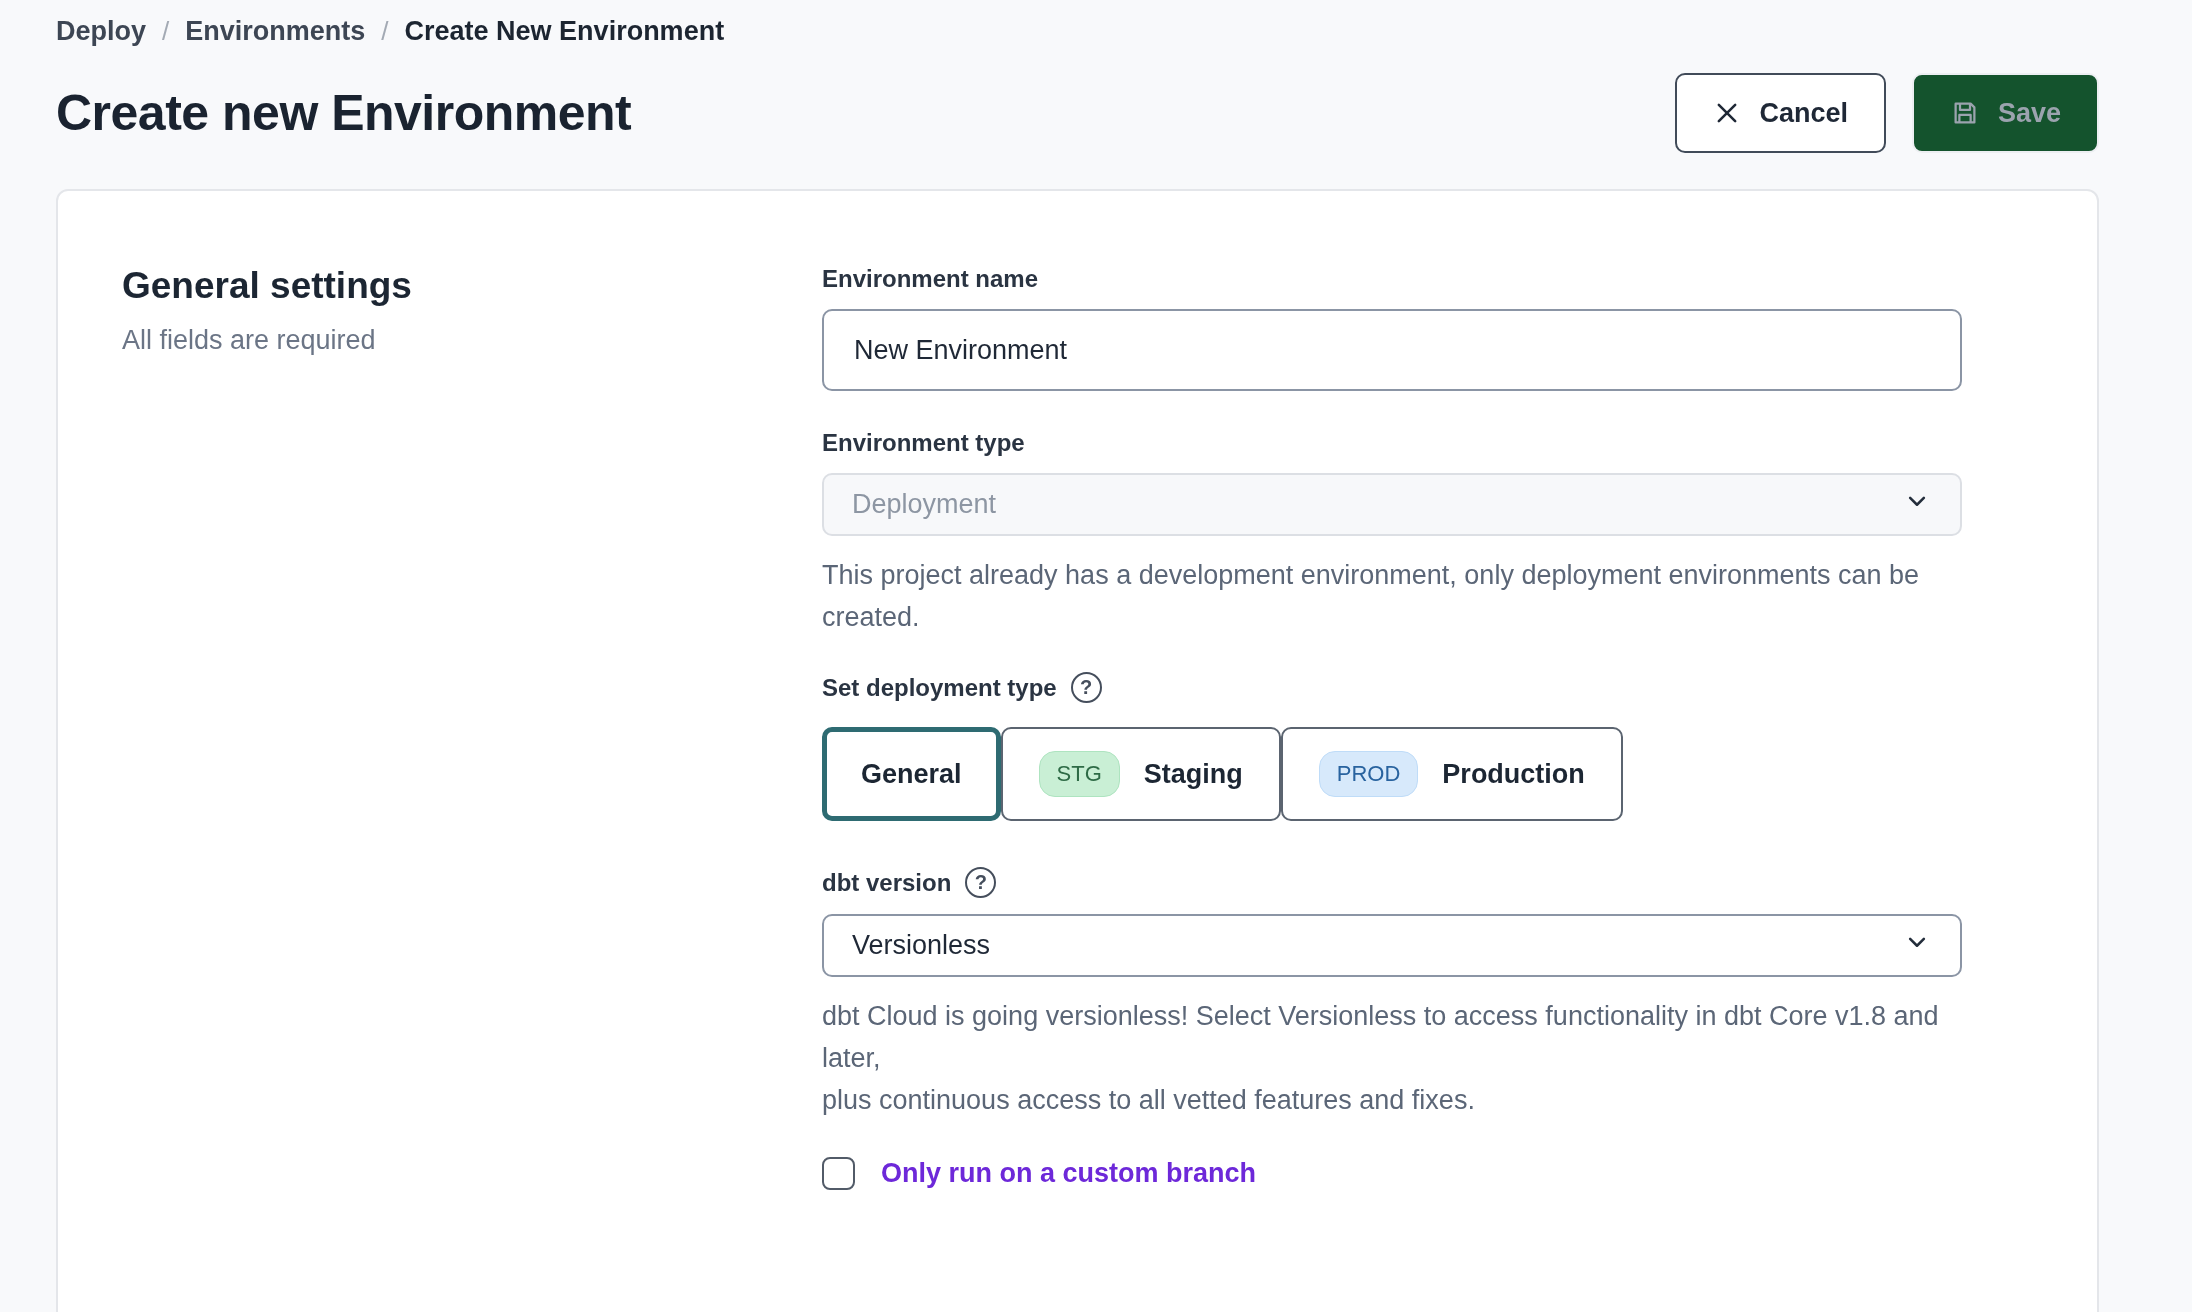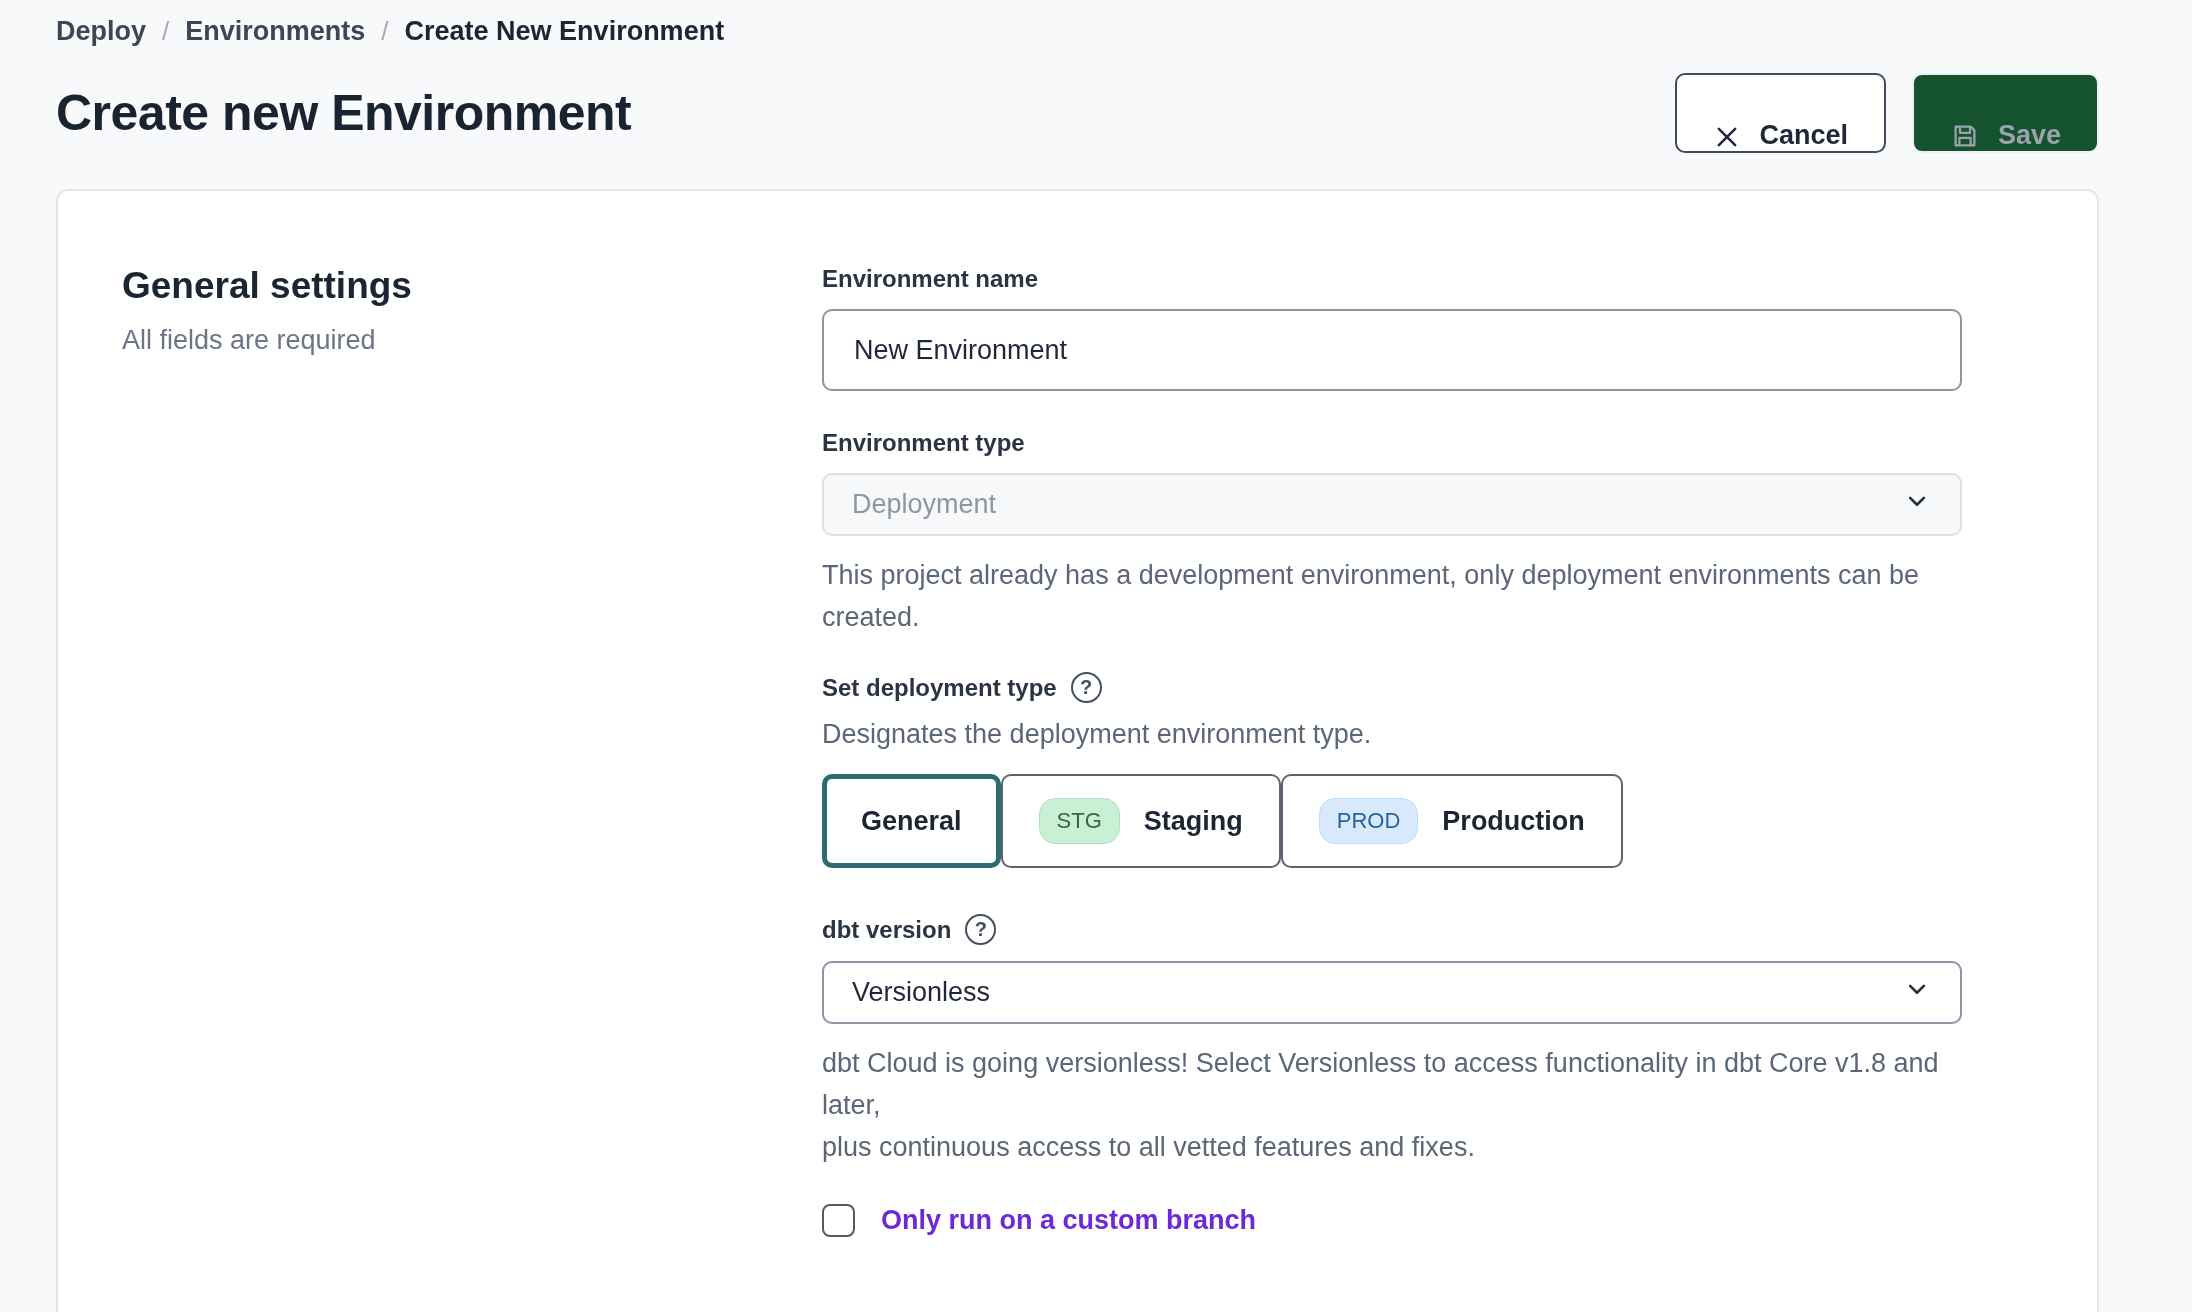--- a/index.html
+++ b/index.html
@@ -16,21 +16,21 @@
   
   .breadcrumb { display:flex; align-items:center; gap:16px; margin-top:6px; }
   .crumb { font-size:27px; font-weight:700; color:#3d4654; text-decoration:none; cursor:pointer; }
   .crumb.current { color:#1c2531; }
   .crumb-sep { font-size:26px; color:#a3aab4; font-weight:400; }
 
   
   .title-row { display:flex; align-items:center; justify-content:space-between; margin-top:26px; }
   .page-title { font-size:50px; font-weight:700; color:#1a2330; letter-spacing:-0.5px; margin:0; }
   .actions { display:flex; align-items:center; gap:26px; }
-  .btn { display:flex; align-items:flex-end; gap:18px; height:80px; border-radius:10px;
+  .btn { display:flex; align-items:center; gap:18px; height:80px; border-radius:10px;
          font-size:27px; font-weight:700; padding:0 36px; cursor:pointer; }
   .btn-cancel { background:#ffffff; border:2.5px solid #414b59; color:#1f2836; }
   .btn-save { background:#14532d; border:2.5px solid #edeff2; color:#9ba3ae; cursor:default; }
   .btn svg { display:block; }
 
   
   .card { margin-top:36px; background:#ffffff; border:2px solid #e4e6ea; border-radius:12px;
           height:1200px; padding:74px 64px 0 64px; }
   .card-body { display:flex; }
   .col-left { width:700px; flex:0 0 auto; }
@@ -143,21 +143,20 @@
             <span>This project already has a development environment, only deployment environments can be</span>
             <span>created.</span>
           </div>
         </div>
 
         <div class="mt-sec">
           <div class="field-label">
             <span>Set deployment type</span>
             <span class="q-icon">?</span>
           </div>
-          <div class="desc">Designates the deployment environment type.</div>
           <div class="type-row">
             <button class="type-btn selected">
               <span>General</span>
             </button>
             <button class="type-btn">
               <span class="badge badge-stg">STG</span>
               <span>Staging</span>
             </button>
             <button class="type-btn">
               <span class="badge badge-prod">PROD</span>

